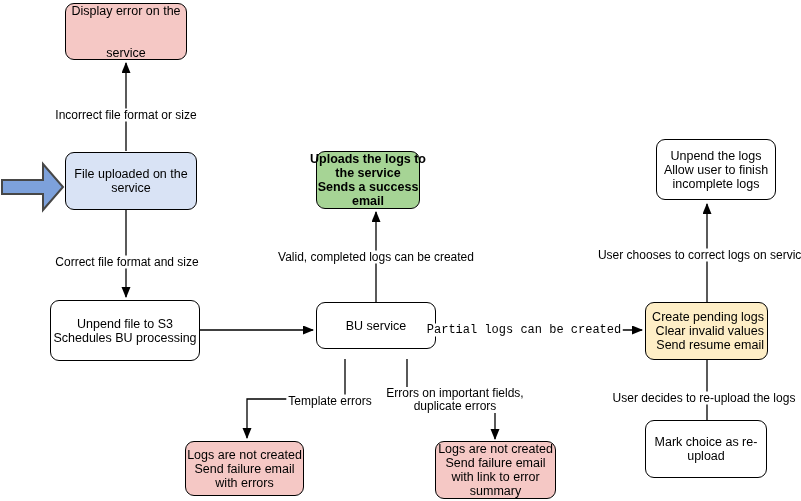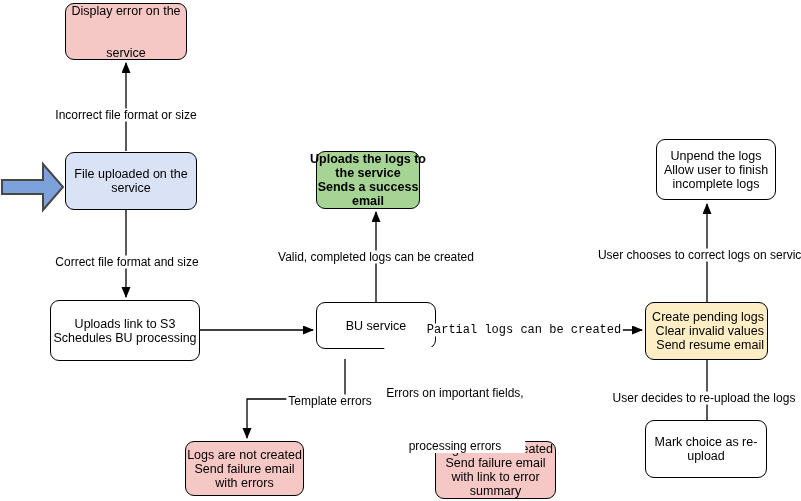--- a/index.html
+++ b/index.html
@@ -14,21 +14,21 @@
     display:flex;flex-direction:column;justify-content:center;align-items:center;
     text-align:center;font-size:12.5px;line-height:14px;padding:2px 3px;
     background:#fff;
   }
   .node span{display:block;white-space:nowrap;}
   .edge-label{
     position:absolute;z-index:3;transform:translate(-50%,-50%);
     background:#ffffff;font-size:12px;line-height:13px;white-space:nowrap;
     text-align:center;padding:0 2px;
   }
-  .edge-label span{display:block;margin-top:40px;}
+  .edge-label span{display:block;}
 </style>
 </head>
 <body>
 
 <div id="canvas">
 
   <svg id="edges" width="801" height="501" viewBox="0 0 801 501">
     <defs>
       <marker id="arrow" markerUnits="userSpaceOnUse" markerWidth="12" markerHeight="10" refX="10" refY="4.5" orient="auto">
         <path d="M0,0 L11,4.5 L0,9 Z" fill="#000"></path>
@@ -52,21 +52,21 @@
     <span>Display error on the</span>
     <span>service</span>
   </div>
 
   <div class="node" style="left: 65px; top: 152px; width: 132px; height: 58px; background: rgb(217, 227, 245);">
     <span>File uploaded on the</span>
     <span>service</span>
   </div>
 
   <div class="node" style="left: 50px; top: 300px; width: 150px; height: 61px; background: rgb(255, 255, 255);">
-    <span>Uploads link to S3</span>
+    <span>Unpend file to S3</span>
     <span>Schedules BU processing</span>
   </div>
 
   <div class="node" style="left: 316px; top: 302px; width: 120px; height: 47px; background: rgb(255, 255, 255);">
     <span>BU service</span>
   </div>
 
   <div class="node" style="left: 316px; top: 151px; width: 104px; height: 58px; background: rgb(166, 212, 149); font-weight: bold;">
     <span>Uploads the logs to</span>
     <span>the service</span>
@@ -109,20 +109,20 @@
   <div class="edge-label" style="left:127px;top:262px;">Correct file format and size</div>
 
   <div class="edge-label" style="left:376px;top:257px;">Valid, completed logs can be created</div>
 
   <div class="edge-label" style="left:524px;top:330px;font-family:Liberation Mono, monospace;">Partial logs can be created</div>
 
   <div class="edge-label" style="left:330px;top:401px;">Template errors</div>
 
   <div class="edge-label" style="left:455px;top:400px;">
     <span>Errors on important fields,</span>
-    <span>processing errors</span>
+    <span>duplicate errors</span>
   </div>
 
   <div class="edge-label" style="left:703px;top:255px;">User chooses to correct logs on service</div>
 
   <div class="edge-label" style="left:704px;top:398px;">User decides to re-upload the logs</div>
 
 </div>
 
 </body></html>

